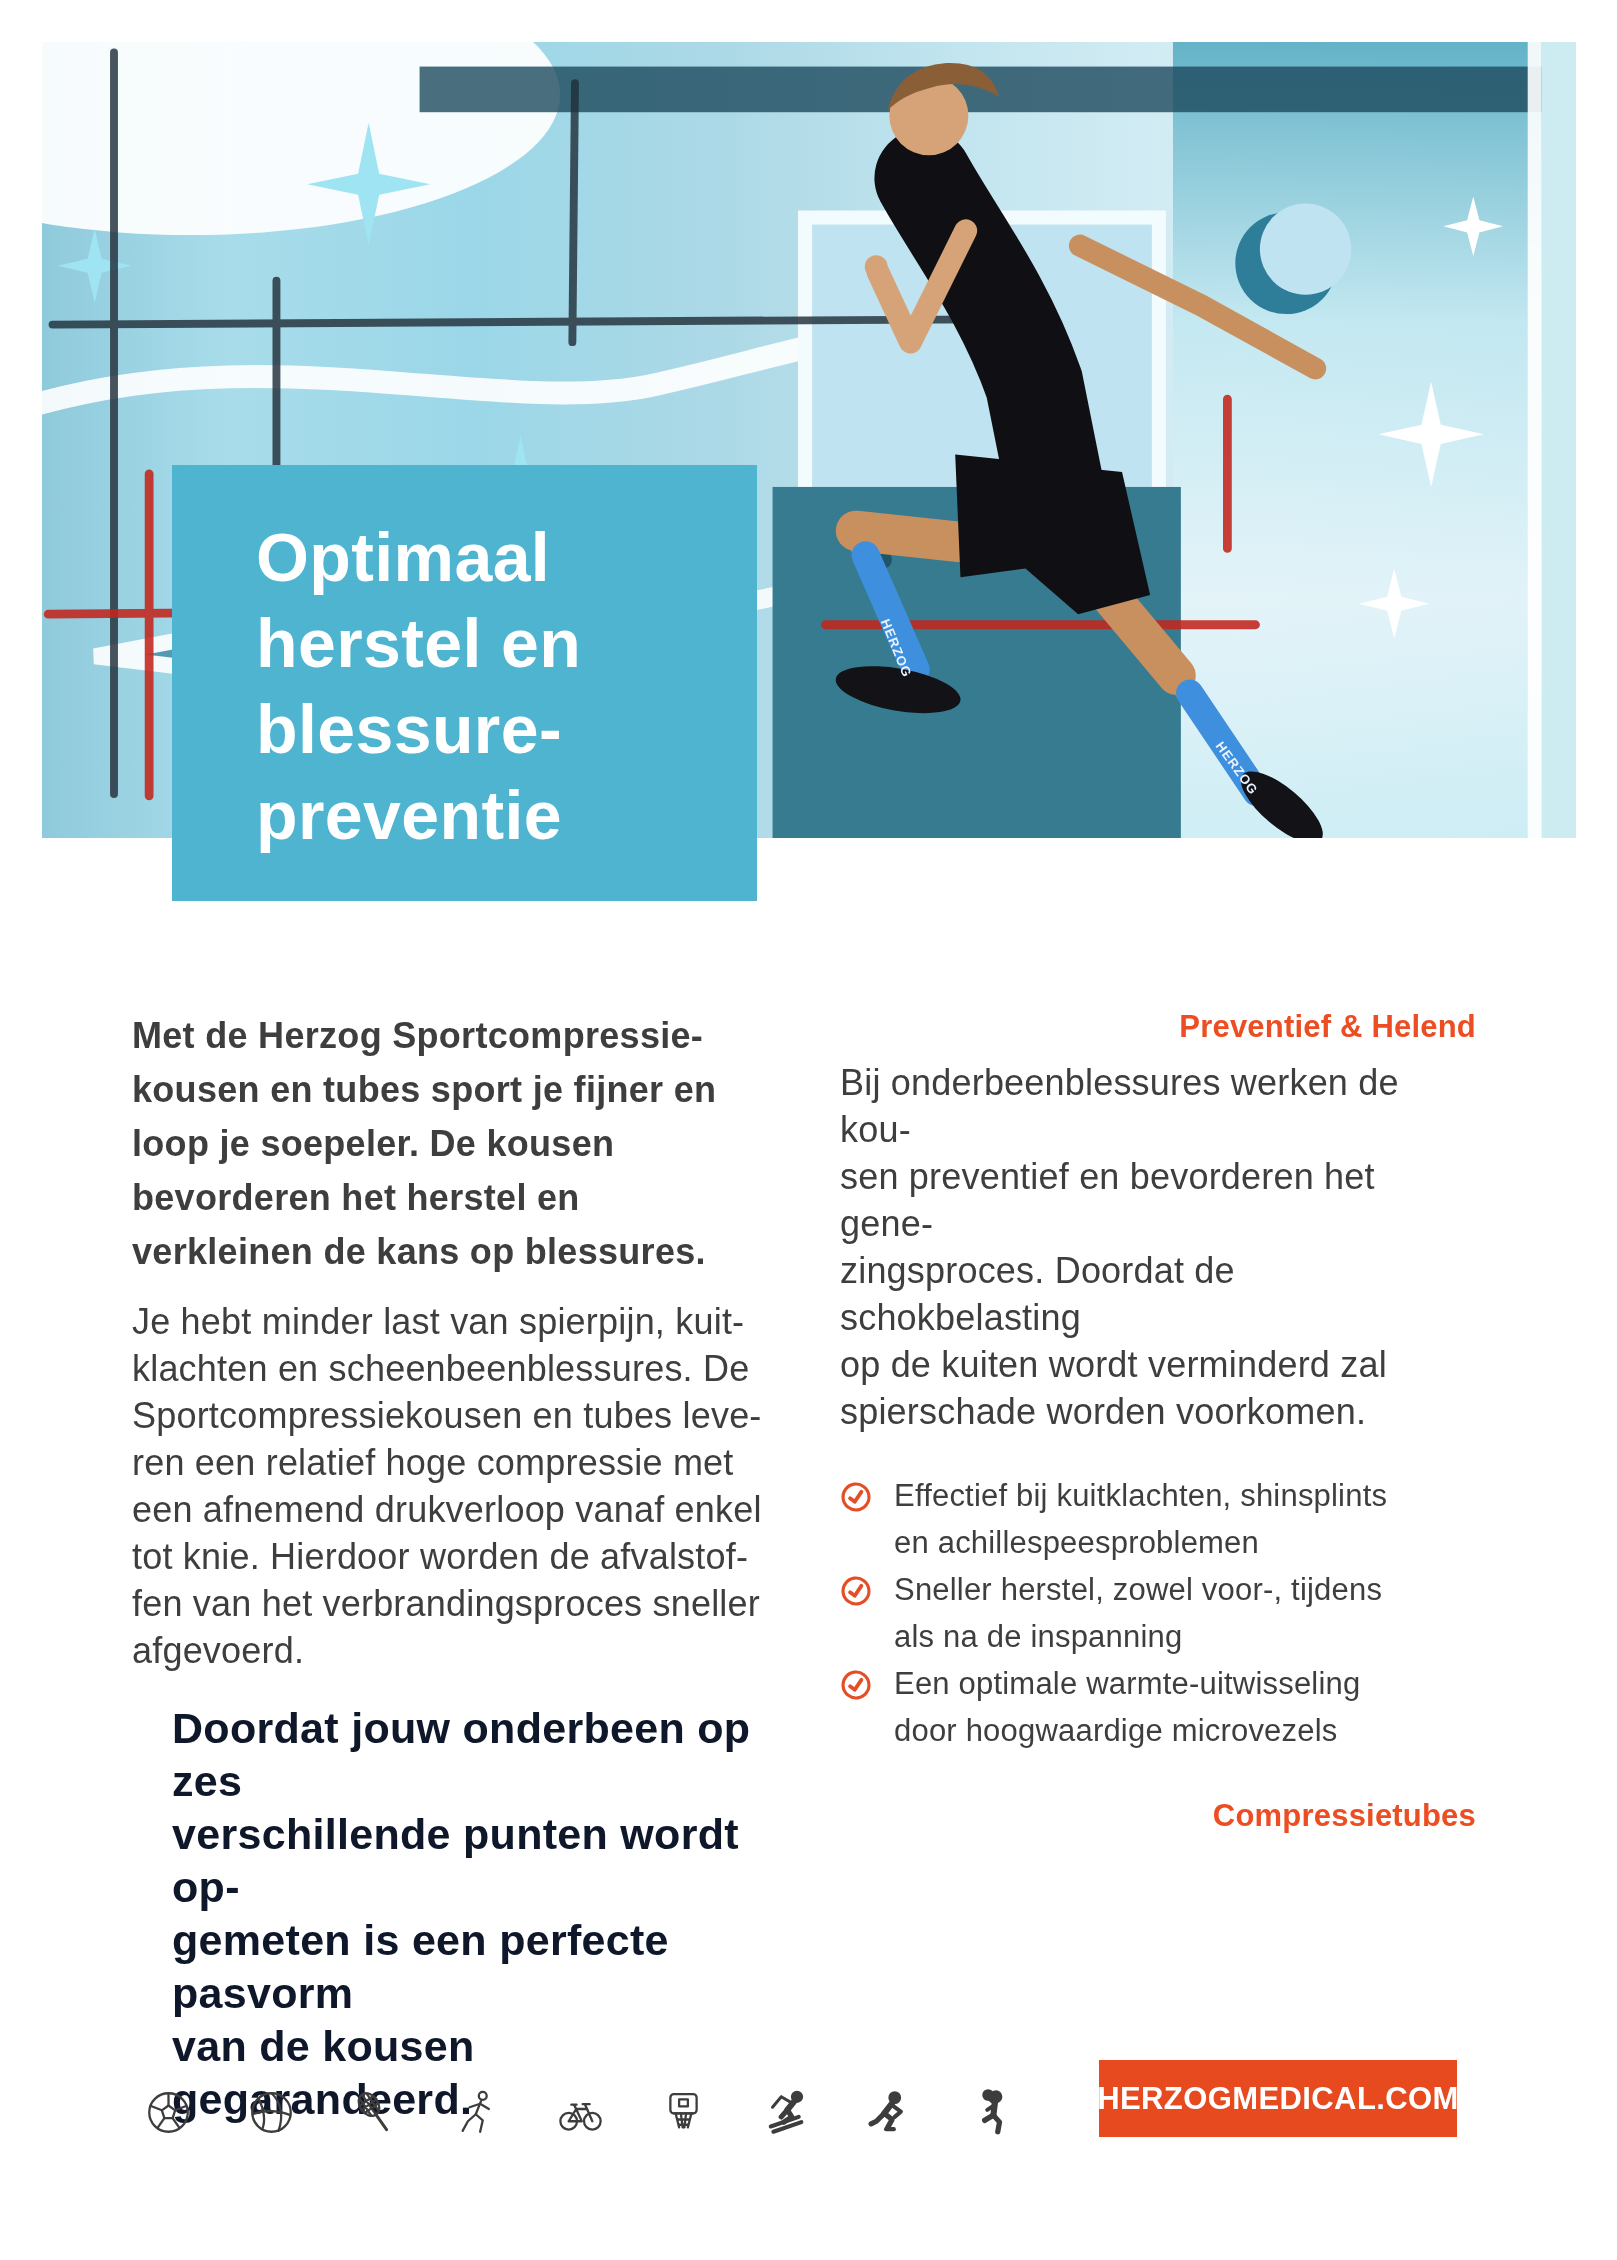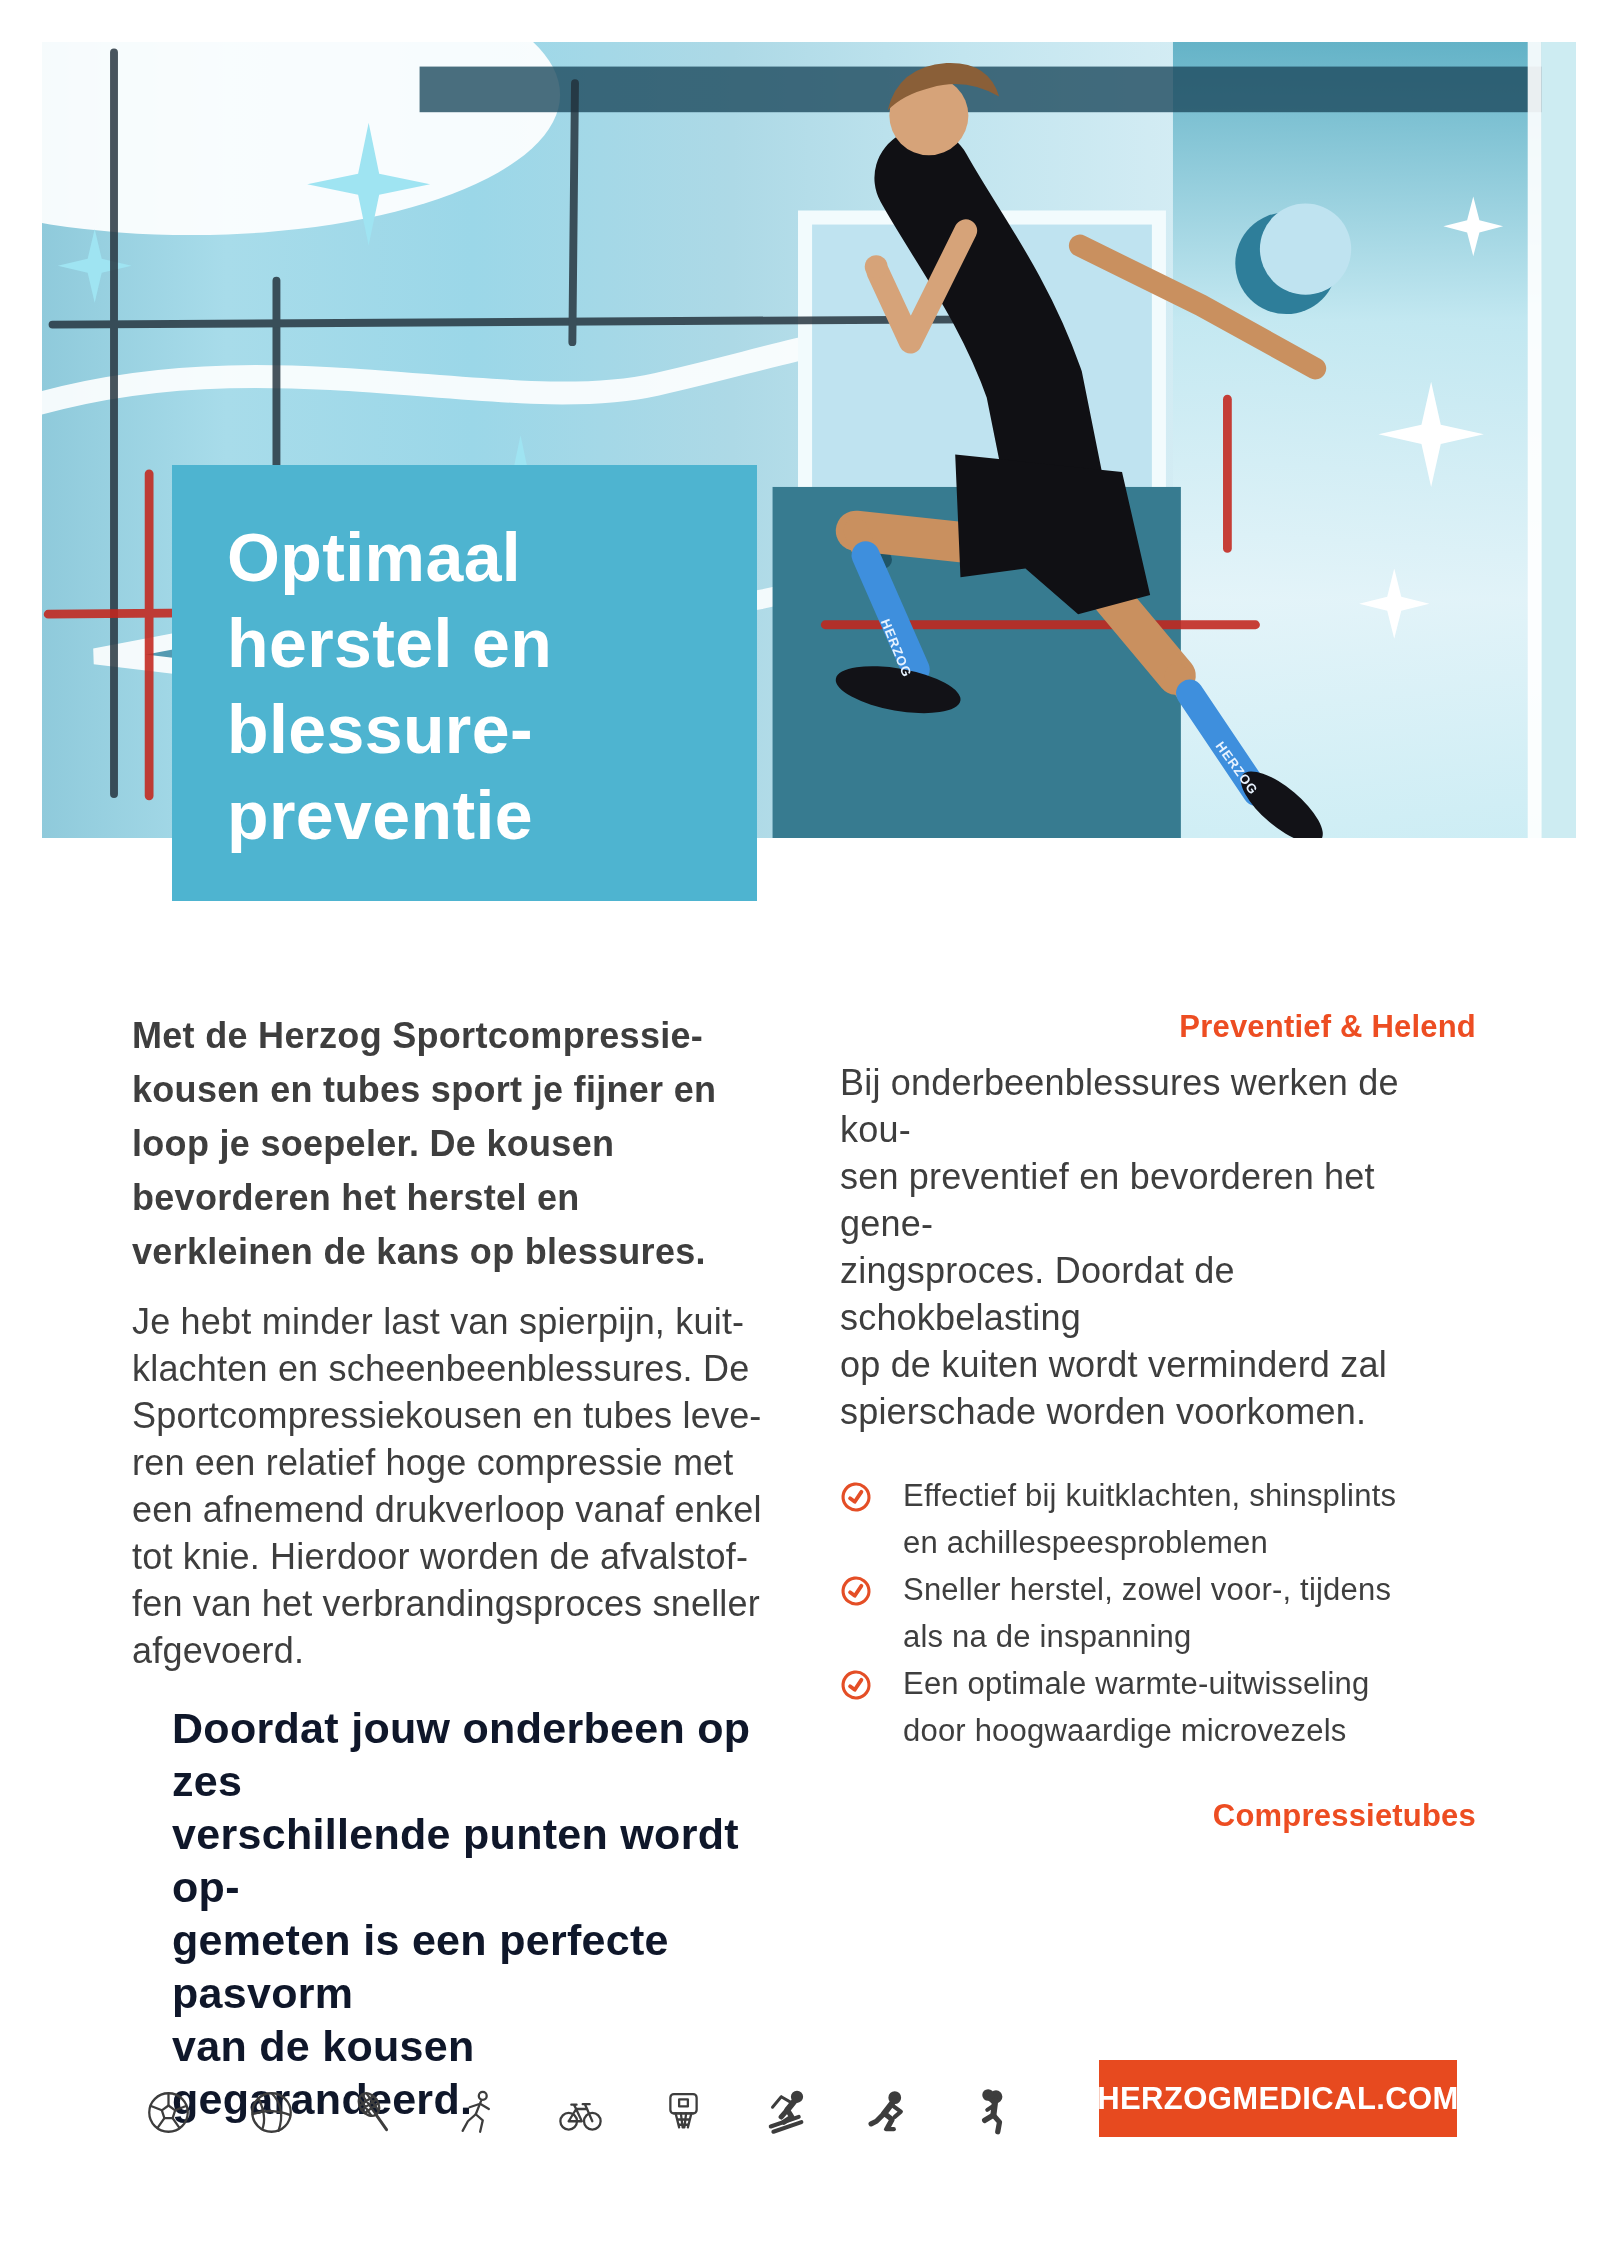--- a/index.html
+++ b/index.html
@@ -4,38 +4,38 @@
 <style>
   html,body{margin:0;padding:0;background:#ffffff;}
   #page{
     position:relative;width:1618px;height:2260px;background:#ffffff;
     font-family:"Liberation Sans","DejaVu Sans",sans-serif;color:#3e3e3e;overflow:hidden;
   }
   .hero{position:absolute;left:42px;top:42px;width:1534px;height:796px;overflow:hidden;}
   .hero svg{display:block;width:100%;height:100%;}
   .title-box{
     position:absolute;left:172px;top:465px;width:585px;height:436px;
-    background:#4eb4d0;box-sizing:border-box;padding:49px 26px 0 55px;
+    background:#4eb4d0;box-sizing:border-box;padding:49px 26px 0 84px;
   }
   .title-box .title{
     color:#ffffff;font-weight:bold;font-size:68px;line-height:86px;
     letter-spacing:0.4px;white-space:pre-line;
   }
   .columns{
     position:absolute;left:132px;top:1009px;width:1345px;
     display:grid;grid-template-columns:630px 636px;column-gap:78px;
   }
   .pre{white-space:pre-line;}
   .intro{font-size:36px;font-weight:bold;line-height:54px;letter-spacing:0.3px;}
   .body-text{font-size:36px;line-height:47px;margin-top:19.3px;letter-spacing:0.2px;}
   .rc .body-text{margin-top:0;}
   .highlight{font-size:43px;font-weight:bold;line-height:53px;color:#0f172a;margin-top:28px;letter-spacing:0.3px;margin-left:40px;}
   .sec-heading{font-size:31px;font-weight:bold;color:#ed4d22;margin:0 0 14px 0;letter-spacing:0.2px;text-align:right;}
   .bullets{margin-top:37px;display:flex;flex-direction:column;}
-  .bullet{display:flex;gap:31px;align-items:flex-start;}
+  .bullet{display:flex;gap:22px;align-items:flex-start;}
   .bullet .check{flex:0 0 32px;height:32px;margin-top:8.8px;transform:rotate(-8deg);}
   .bullet-text{font-size:31px;line-height:47px;letter-spacing:0.2px;}
   .sec2{margin-top:44px;}
   .footer{position:absolute;left:132px;top:2059px;width:1325px;height:78px;display:flex;align-items:flex-end;}
   .sport-icons{display:flex;gap:54px;align-items:center;padding-left:12.3px;}
   .sport-icons svg{width:49px;height:49px;display:block;}
   .site-banner{
     margin-left:auto;width:358px;height:77px;background:#e74a1f;color:#ffffff;
     display:flex;align-items:center;justify-content:center;
     font-weight:bold;font-size:31px;letter-spacing:0.4px;cursor:pointer;user-select:none;

